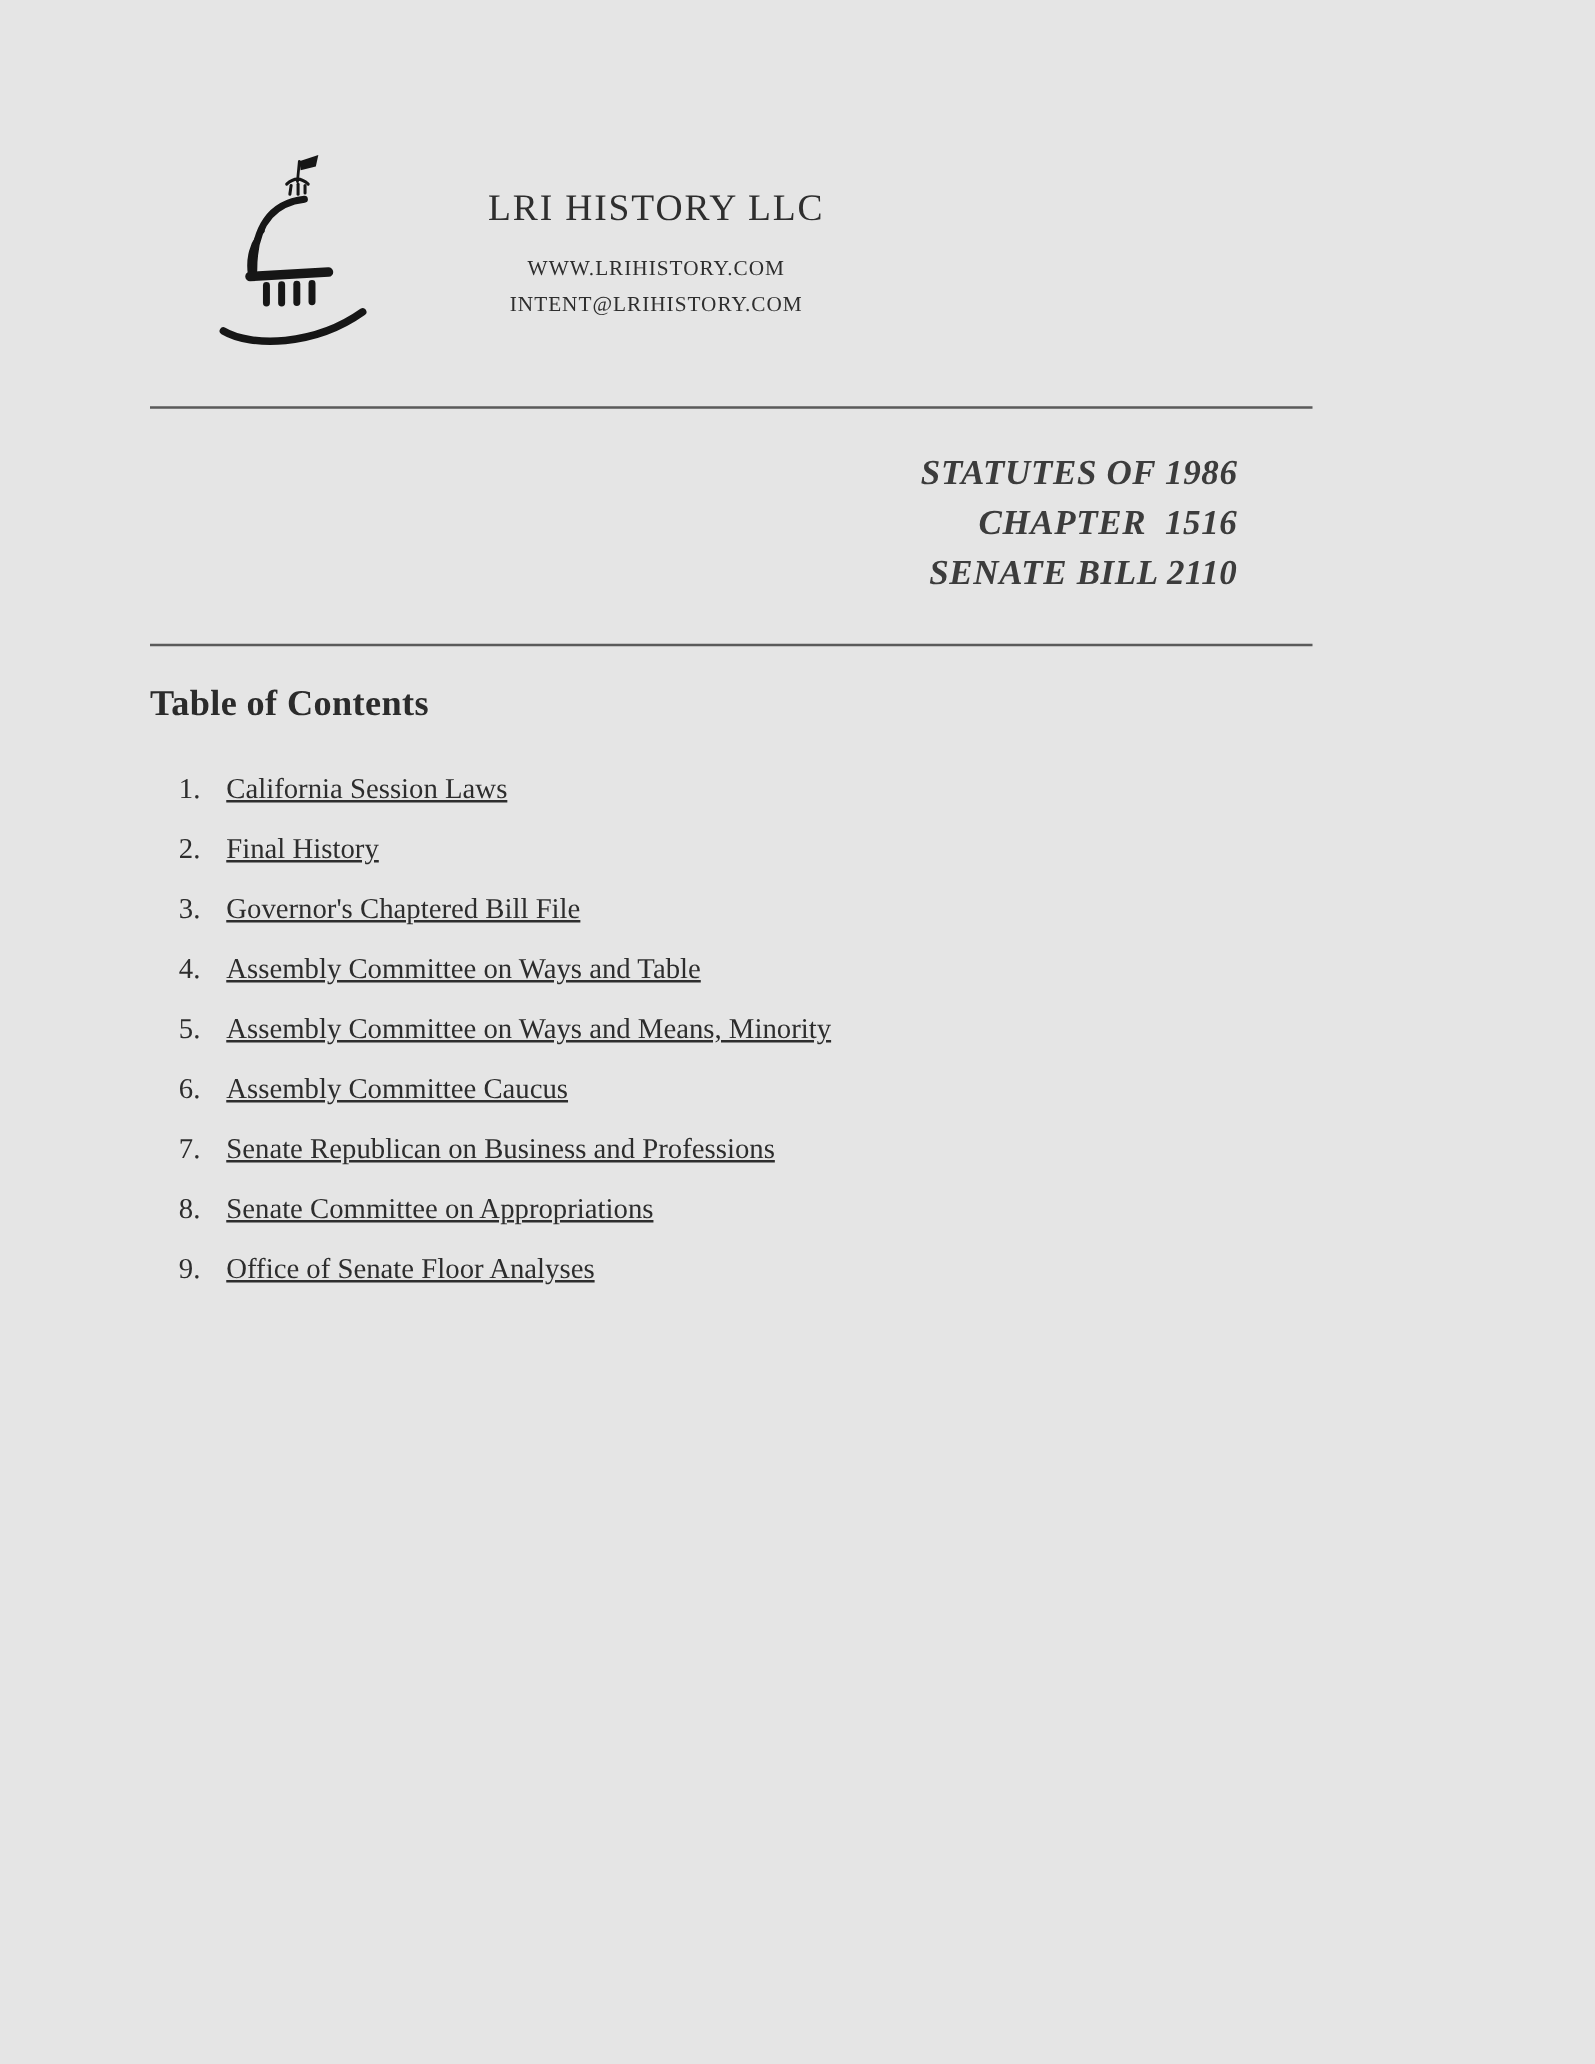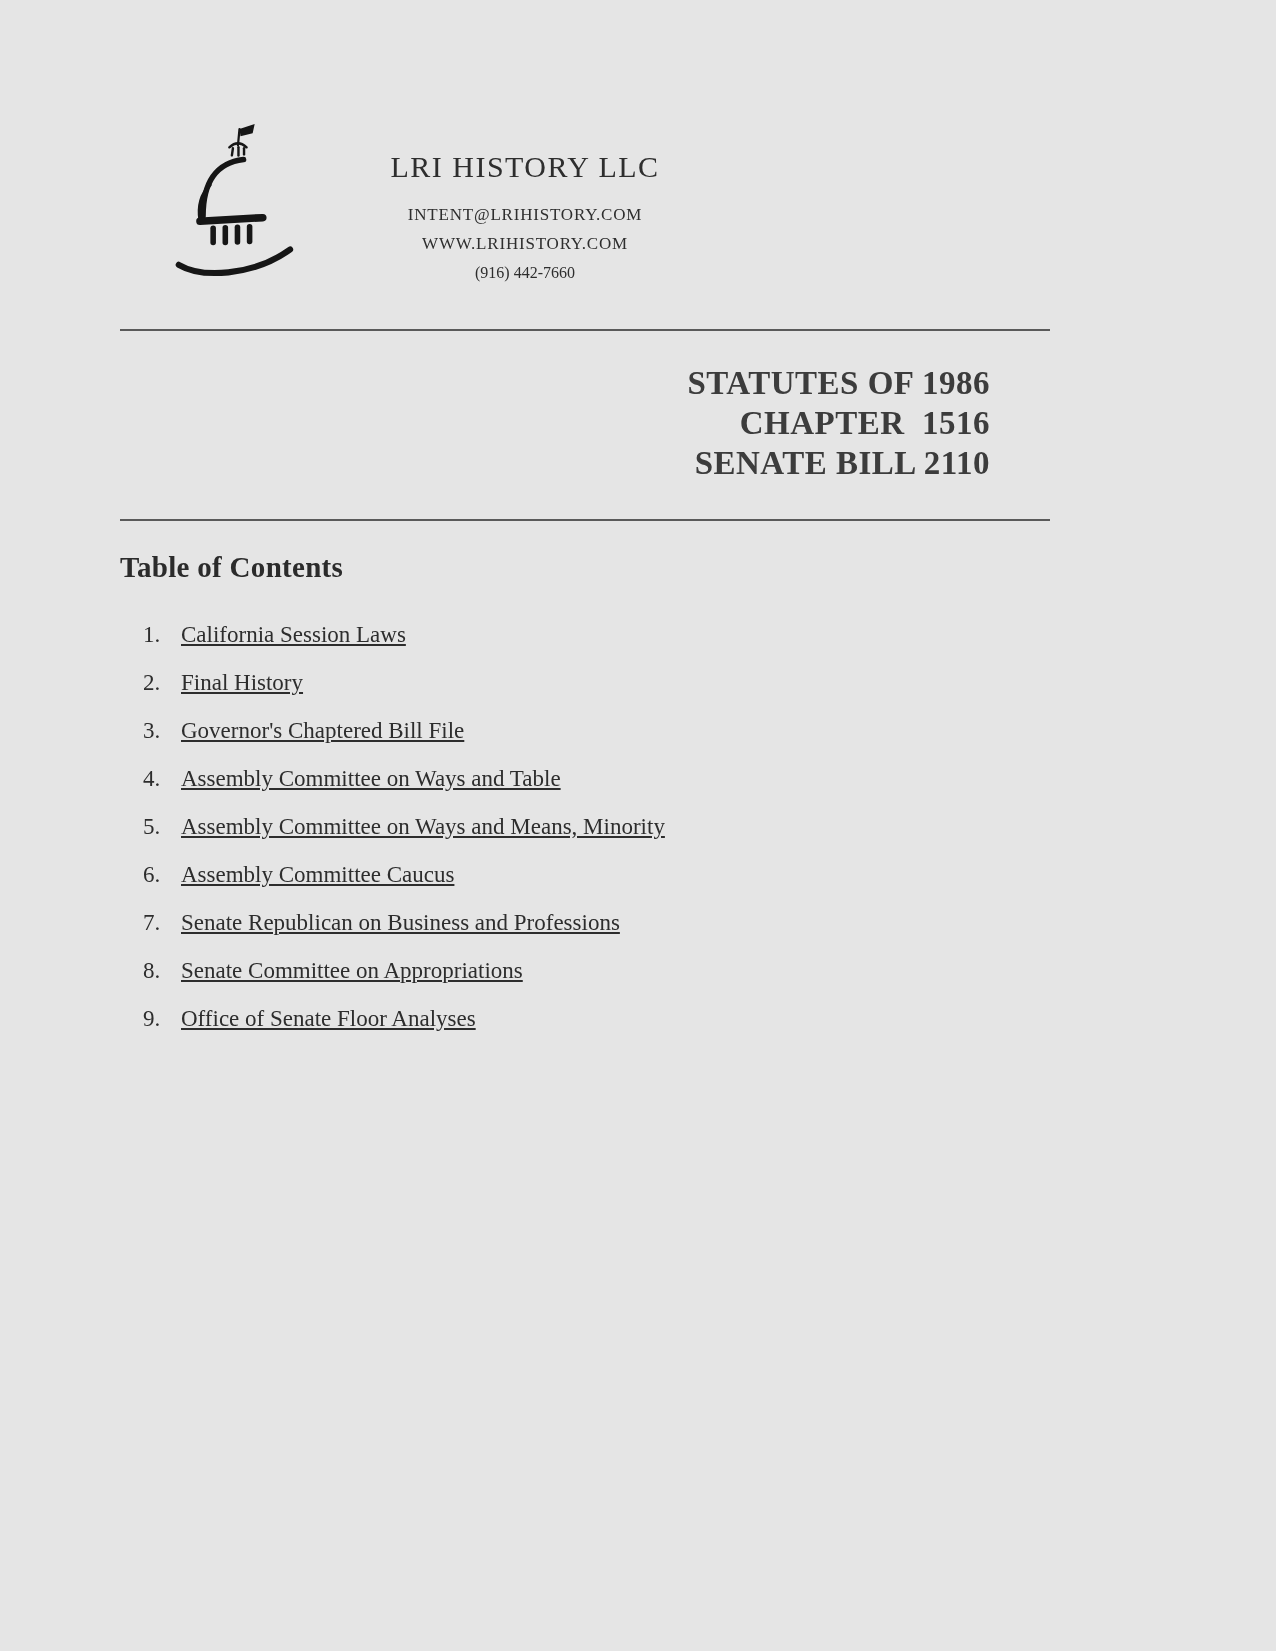--- a/index.html
+++ b/index.html
@@ -67,26 +67,27 @@
   .rule-top { margin-top: 41px; }
   .rule-mid { margin-top: 36px; }
 
   
   .statute-block {
     margin-top: 32px;
     padding-right: 60px;
     text-align: right;
   }
   .statute-line {
-    font-size: 33px;
+    font-size: 28px;
     font-weight: bold;
     color: #3c3c3c;
     line-height: 40px;
     letter-spacing: 0.5px;
     white-space: pre; 
+    font-style: italic;
   }
 
   
   .toc-title {
     margin: 30px 0 0 0;
     font-size: 29px;
     font-weight: bold;
     color: #2b2b2b;
     letter-spacing: 0.3px;
   }
@@ -136,23 +137,22 @@
         <path d="M 52 104.5 L 52 119" stroke="#161616" stroke-width="5.5" stroke-linecap="round"></path>
         <path d="M 64 104 L 64 118.5" stroke="#161616" stroke-width="5.5" stroke-linecap="round"></path>
         <path d="M 76 103.5 L 76 118" stroke="#161616" stroke-width="5.5" stroke-linecap="round"></path>
 
         <path d="M 6 141 C 28 154 78 153 116 126" stroke="#161616" stroke-width="6" stroke-linecap="round"></path>
         <path d="M 104 133 C 110 130 114 127.5 117 125" stroke="#161616" stroke-width="2.8" stroke-linecap="round"></path>
       </svg>
     </div>
     <div class="letterhead-text">
       <div class="company-name">LRI HISTORY LLC</div>
+      <div class="contact-line">WWW.LRIHISTORY.COM</div>
       <div class="contact-line">INTENT@LRIHISTORY.COM</div>
-      <div class="contact-line">WWW.LRIHISTORY.COM</div>
-      <div class="phone-line">(916) 442-7660</div>
     </div>
   </header>
 
   <div class="content">
 
     <hr class="rule rule-top">
 
     <section class="statute-block">
       <div class="statute-line">STATUTES OF 1986</div>
       <div class="statute-line">CHAPTER  1516</div>

